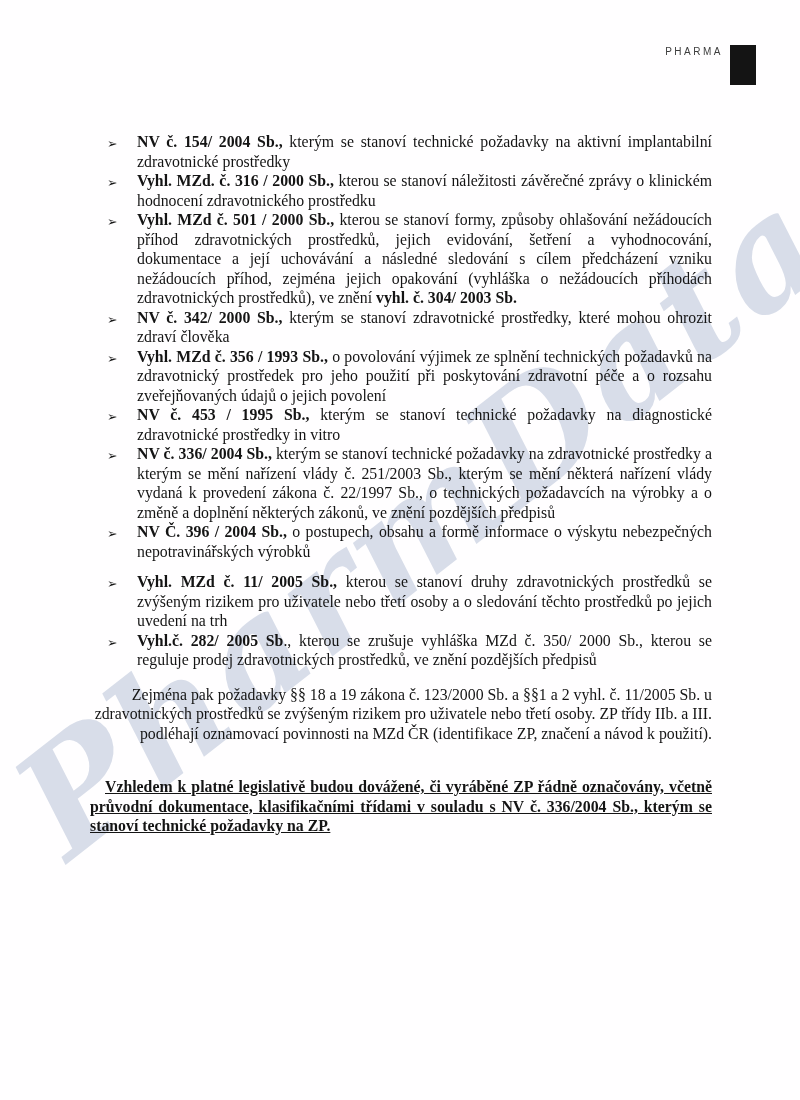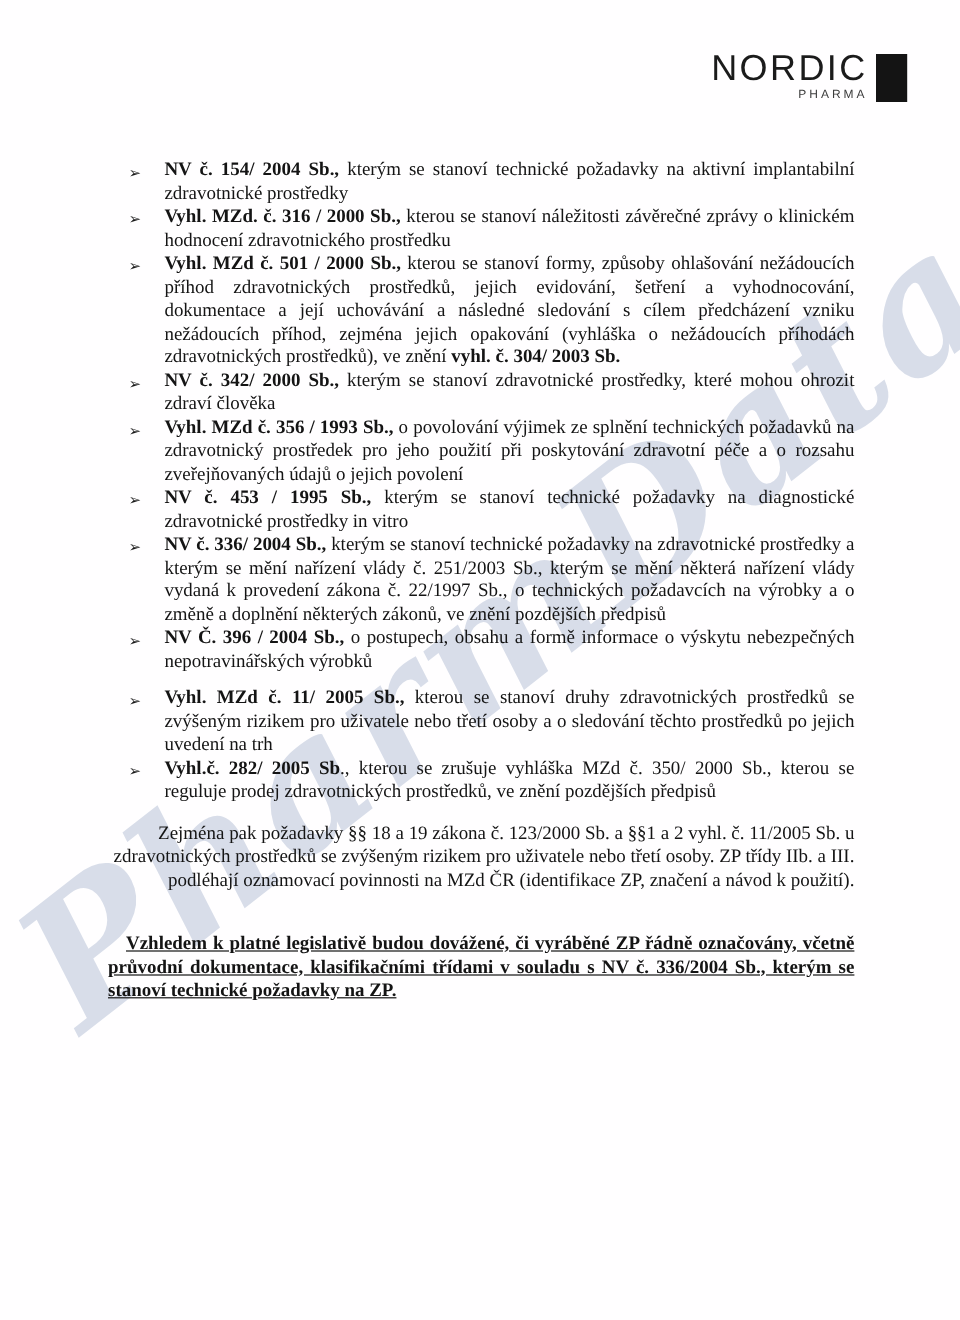--- a/index.html
+++ b/index.html
@@ -49,21 +49,20 @@
 </style>
 </head>
 <body>
 
 <div class="page">
 
   <div class="watermark" style="color: rgba(125, 146, 183, 0.3);">PharmData</div>
 
   <div class="logo">
     <div class="logo-text">
-      <div class="logo-brand">NORDIC</div>
       <div class="logo-sub">PHARMA</div>
     </div>
     <div class="logo-square" style="background: rgb(20, 20, 20);"></div>
   </div>
 
   <div class="content">
     <ul class="law-list">
         <li class="law-item"><span class="bullet">➢</span><span class="seg bold">NV č. 154/ 2004 Sb.,</span><span class="seg"> kterým se stanoví technické požadavky na aktivní implantabilní zdravotnické prostředky</span></li>
         <li class="law-item"><span class="bullet">➢</span><span class="seg bold">Vyhl. MZd. č. 316 / 2000 Sb.,</span><span class="seg"> kterou se stanoví náležitosti závěrečné zprávy o klinickém hodnocení zdravotnického prostředku</span></li>
         <li class="law-item"><span class="bullet">➢</span><span class="seg bold">Vyhl. MZd č. 501 / 2000 Sb.,</span><span class="seg"> kterou se stanoví formy, způsoby ohlašování nežádoucích příhod zdravotnických prostředků, jejich evidování, šetření a vyhodnocování, dokumentace a její uchovávání a následné sledování s cílem předcházení vzniku nežádoucích příhod, zejména jejich opakování (vyhláška o nežádoucích příhodách zdravotnických prostředků), ve znění </span><span class="seg bold">vyhl. č. 304/ 2003 Sb.</span></li>

